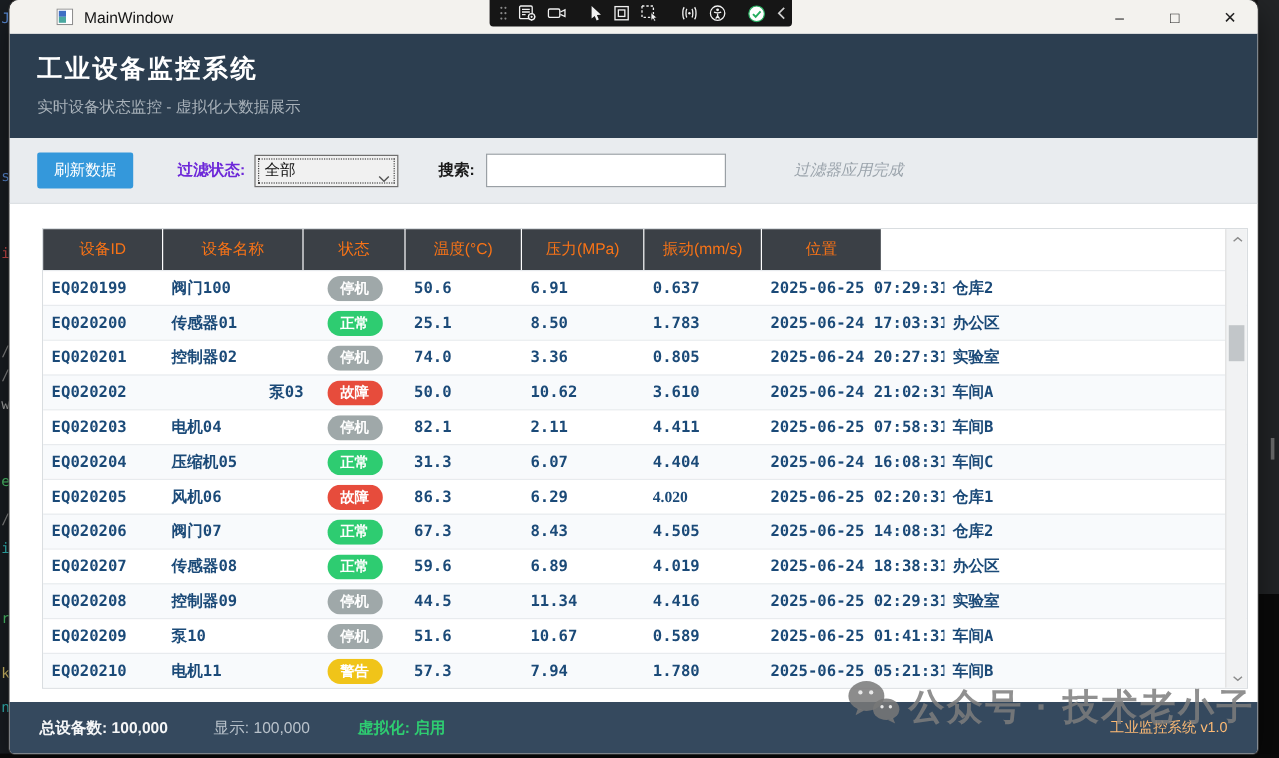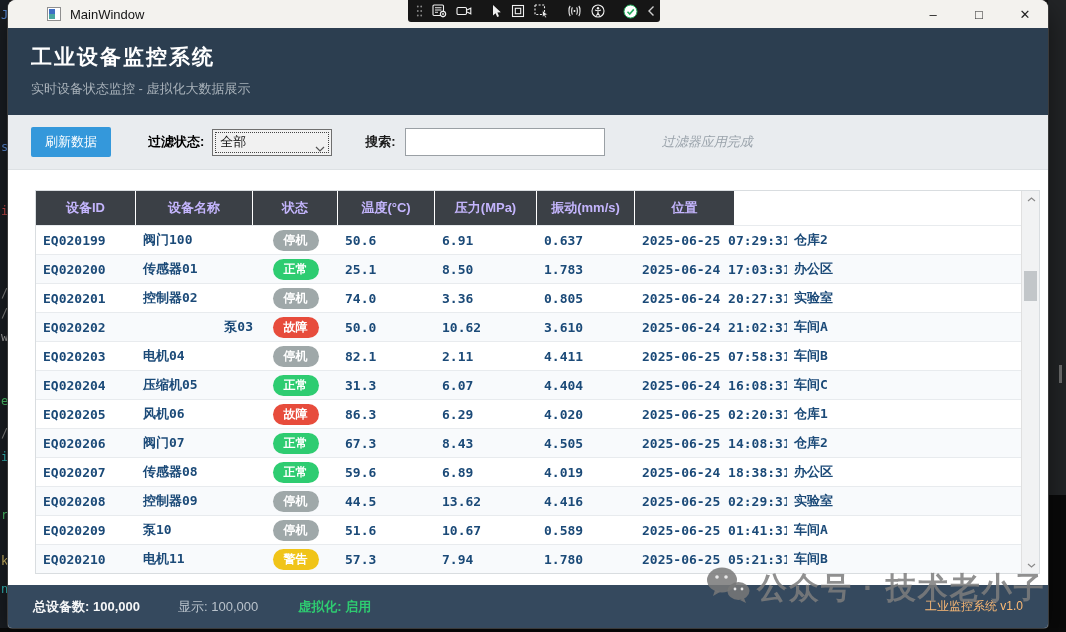--- a/index.html
+++ b/index.html
@@ -34,35 +34,35 @@
   .tb-divider { width:1px; height:13px; background:#474747; }
 
   .app-header { height:87px; background:#2c3e50; padding:15px 0 0 23px; }
   .app-header h1 { font-size:21px; font-weight:bold; color:#ffffff; letter-spacing:2px; margin-bottom:9px; }
   .app-header .subtitle { font-size:13px; color:#a9b2ba; }
 
   .filter-bar { height:55px; background:#e9ecef; display:flex; align-items:center; padding-left:23px;
                 border-bottom:1px solid #dde1e4; }
   .refresh-btn { width:80px; height:30px; background:#3498db; color:#fff; border:none; font-size:13px;
                  font-family:inherit; border-radius:2px; }
-  .flt-label { margin-left:37px; font-size:13px; font-weight:bold; color:#000000; }
+  .flt-label { margin-left:37px; font-size:13px; font-weight:bold; color:#6d28d9; }
   .combo { margin-left:8px; width:120px; height:27px; background:#f1f1f1; border:1px solid #6f6f6f;
            position:relative; outline:1px dotted #444; outline-offset:-4px;
            display:flex; align-items:center; padding-left:7px; font-size:13px; color:#111; }
   .combo .chev { position:absolute; right:6px; top:10px; }
   .search-label { margin-left:33px; font-size:13px; font-weight:bold; color:#1b1b1b; }
   .search-input { margin-left:9px; width:200px; height:28px; border:1px solid #9aa0a5; background:#fff;
                   font-size:13px; padding:0 6px; font-family:inherit; }
   .status-msg { margin-left:57px; font-size:13px; font-style:italic; color:#9aa3ab; }
 
   
   .main-area { position:absolute; left:0; right:0; top:170px; bottom:43px; background:#fff; }
   .table-wrap { position:absolute; left:27px; top:20px; width:1005px; border:1px solid #d9dde0; background:#fff; }
   .thead { display:flex; height:34px; background:#fff; }
-  .th { background:#3b4046; color:#c4b5fd; font-size:13px; font-weight:bold; display:flex;
+  .th { background:#3b4046; color:#f97316; font-size:13px; font-weight:normal; display:flex;
         align-items:center; justify-content:center; margin-right:1px; flex:0 0 auto; }
   .th-filler { background:#fff; flex:1 1 auto; margin-right:0; }
   .tbody .tr { display:flex; height:29px; align-items:center; border-top:1px solid #e8ebee;
                font:bold 13px "DejaVu Sans Mono","Liberation Sans",monospace; color:#1b4a78; background:#fff; }
   .tbody .tr:nth-child(even) { background:#f8fafc; }
   .td { flex:0 0 auto; padding-left:7px; overflow:hidden; white-space:nowrap; }
   .td-status { display:flex; justify-content:center; padding-left:0; }
   .badge { min-width:46px; height:21px; border-radius:11px; color:#fff; font:bold 12px "Liberation Sans",sans-serif;
            display:flex; align-items:center; justify-content:center; padding:0 8px; }
 
@@ -322,21 +322,21 @@
               <div class="td" style="width: 100px;">车间C</div>
             </div>
             <div class="tr">
               <div class="td" style="width: 100px;">EQ020205</div>
               <div class="td" style="width: 117px;">风机06</div>
               <div class="td td-status" style="width: 85px;">
                 <span class="badge" style="background: rgb(231, 76, 60);">故障</span>
               </div>
               <div class="td" style="width: 97px;">86.3</div>
               <div class="td" style="width: 102px;">6.29</div>
-              <div class="td" style="width: 98px;">4.020</div>
+              <div class="td" style="width: 98px; font-family: Liberation Serif, serif;">4.020</div>
               <div class="td" style="width: 152px;">2025-06-25 02:20:31</div>
               <div class="td" style="width: 100px;">仓库1</div>
             </div>
             <div class="tr">
               <div class="td" style="width: 100px;">EQ020206</div>
               <div class="td" style="width: 117px;">阀门07</div>
               <div class="td td-status" style="width: 85px;">
                 <span class="badge" style="background: rgb(46, 204, 113);">正常</span>
               </div>
               <div class="td" style="width: 97px;">67.3</div>
@@ -357,21 +357,21 @@
               <div class="td" style="width: 152px;">2025-06-24 18:38:31</div>
               <div class="td" style="width: 100px;">办公区</div>
             </div>
             <div class="tr">
               <div class="td" style="width: 100px;">EQ020208</div>
               <div class="td" style="width: 117px;">控制器09</div>
               <div class="td td-status" style="width: 85px;">
                 <span class="badge" style="background: rgb(159, 168, 169);">停机</span>
               </div>
               <div class="td" style="width: 97px;">44.5</div>
-              <div class="td" style="width: 102px;">13.62</div>
+              <div class="td" style="width: 102px;">11.34</div>
               <div class="td" style="width: 98px;">4.416</div>
               <div class="td" style="width: 152px;">2025-06-25 02:29:31</div>
               <div class="td" style="width: 100px;">实验室</div>
             </div>
             <div class="tr">
               <div class="td" style="width: 100px;">EQ020209</div>
               <div class="td" style="width: 117px;">泵10</div>
               <div class="td td-status" style="width: 85px;">
                 <span class="badge" style="background: rgb(159, 168, 169);">停机</span>
               </div>

